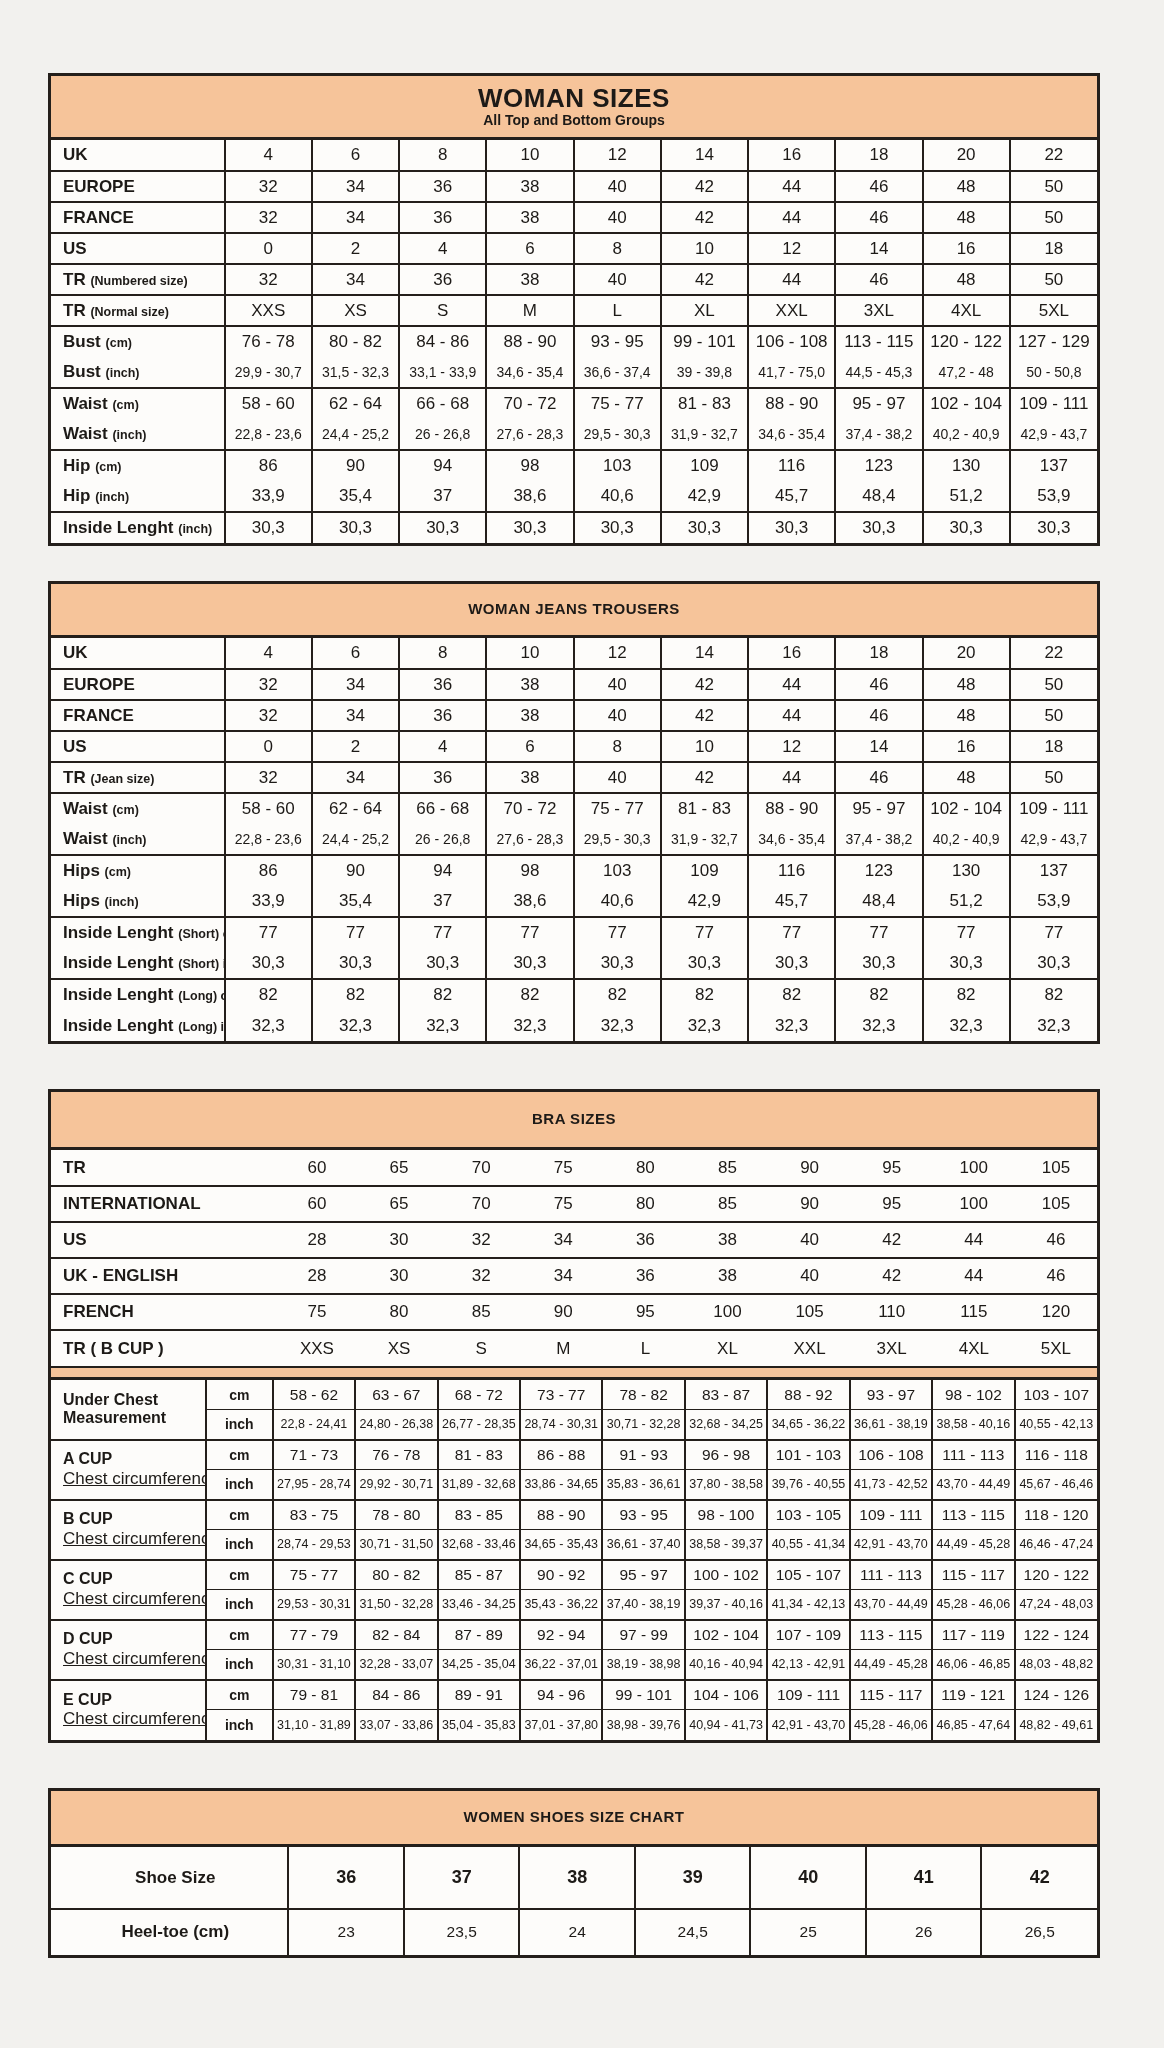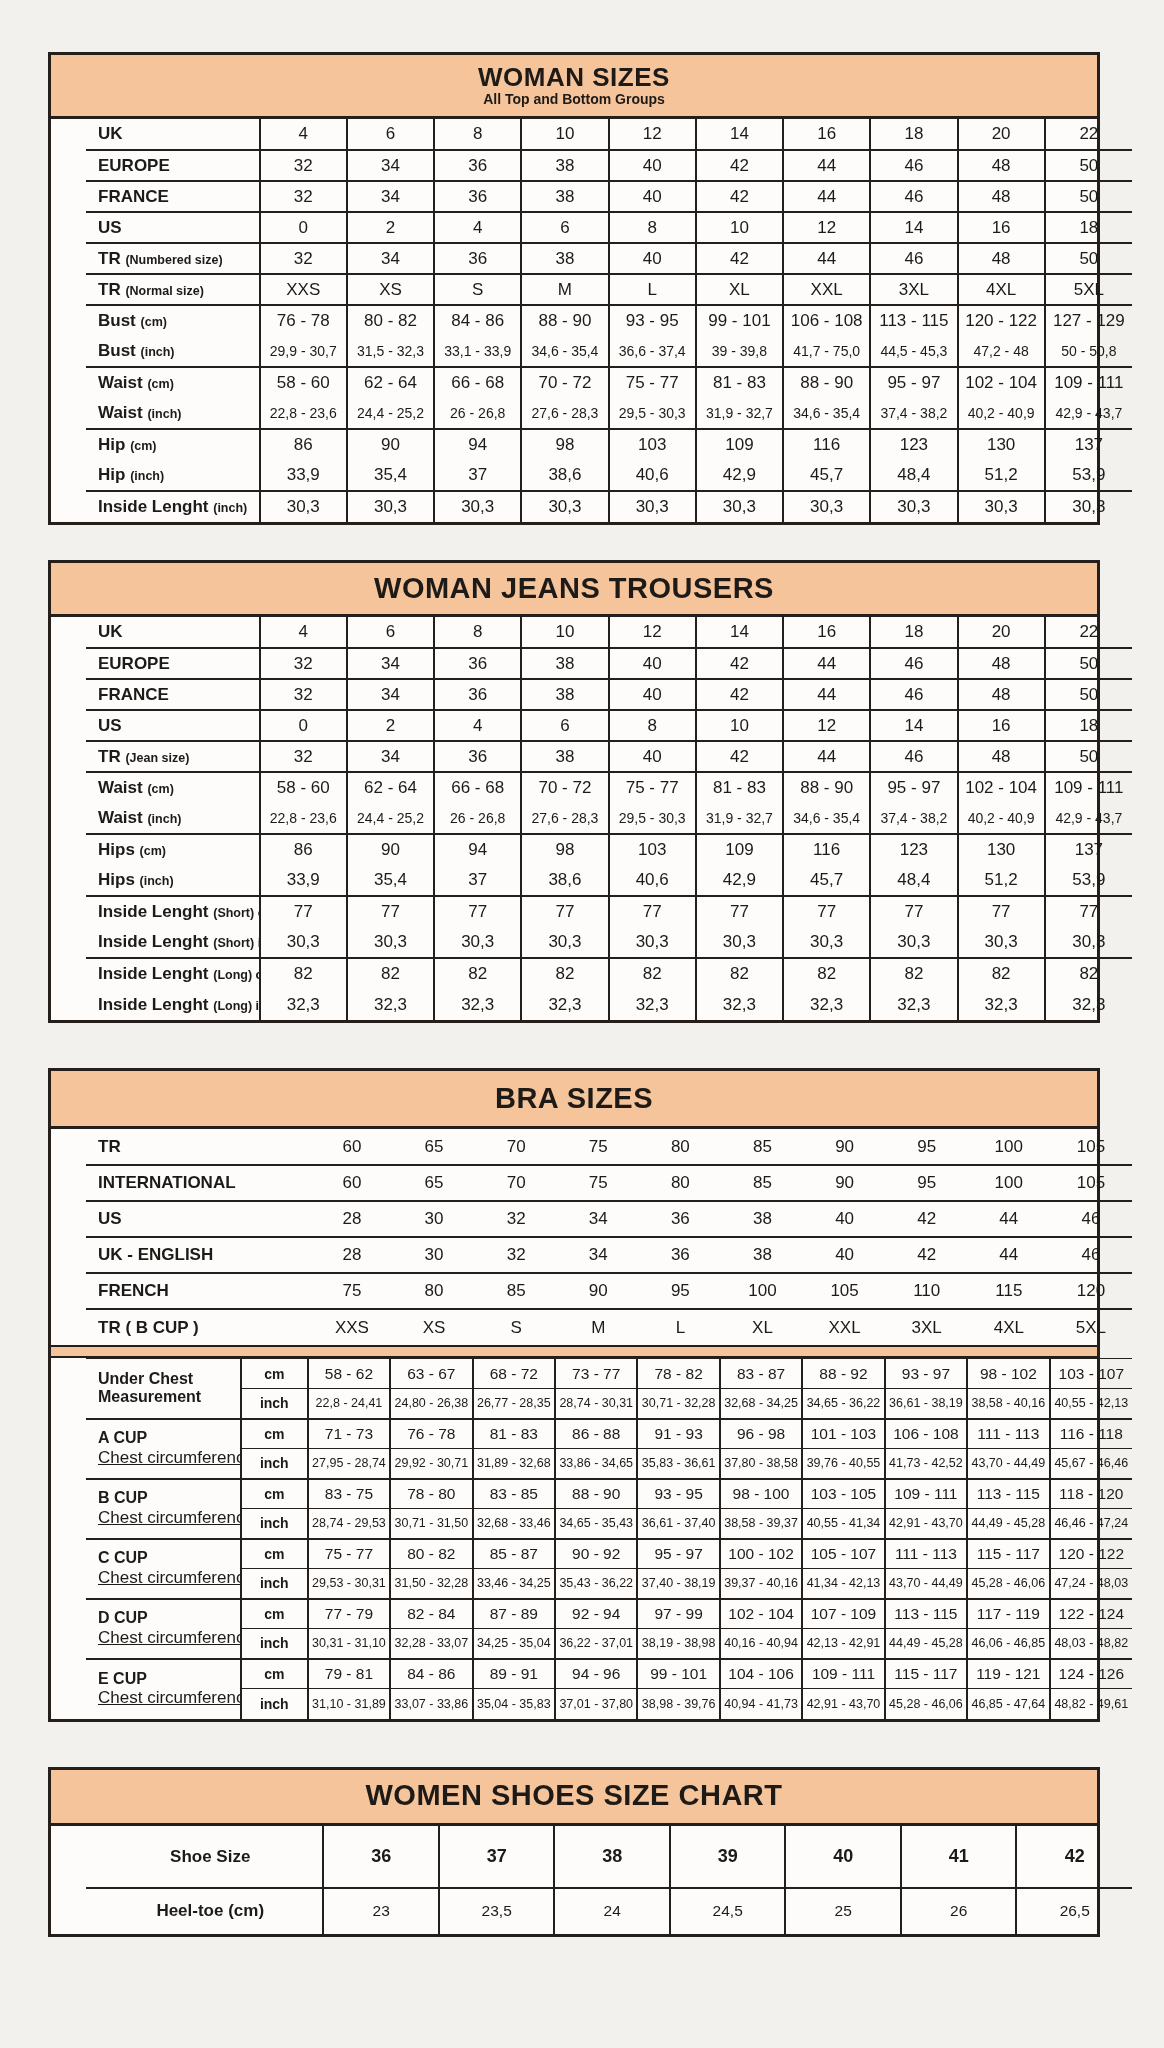--- a/index.html
+++ b/index.html
@@ -5,31 +5,31 @@
   :root{
     --bd:#241f1b;
     --peach:#f6c49a;
     --pagebg:#f2f1ee;
     --tblbg:#fdfcfa;
     --ink:#1d1a17;
   }
   *{box-sizing:border-box;margin:0;padding:0;}
   html,body{width:1164px;height:2048px;background:var(--pagebg);overflow:hidden;
     font-family:"Liberation Sans","DejaVu Sans",sans-serif;color:var(--ink);}
-  .page{width:1164px;height:1494px;padding:52px 48px 0 48px;}
+  .page{width:1164px;height:1494px;padding:73px 48px 0 48px;}
   .tbl{width:1052px;border:3px solid var(--bd);background:var(--tblbg);}
   .gap1{height:35px}.gap2{height:45px}.gap3{height:45px}
   .bar{background:var(--peach);border-bottom:3px solid var(--bd);
     display:flex;flex-direction:column;align-items:center;justify-content:center;}
   .bar .t1{font-weight:bold;font-size:26px;letter-spacing:.5px;line-height:1.1;}
   .bar .t2{font-weight:bold;font-size:14px;line-height:1.2;}
   .bar-1{height:64px}.bar-2{height:54px}.bar-3{height:58px}.bar-4{height:56px}
-  .bar-2 .t1,.bar-3 .t1,.bar-4 .t1{font-size:29px;}
-
-  table{width:100%;border-collapse:collapse;table-layout:fixed;margin-left:35px;}
+  .bar-2 .t1,.bar-3 .t1,.bar-4 .t1{font-size:15px;}
+
+  table{width:100%;border-collapse:collapse;table-layout:fixed;}
   td{vertical-align:middle;text-align:center;white-space:nowrap;overflow:hidden;}
   tbody{border-top:2.5px solid var(--bd);}
   tbody:first-child{border-top:none;}
   .lbl{text-align:left;padding-left:12px;}
   .l1{font-weight:bold;font-size:17px;}
   .l2{font-weight:bold;font-size:12.5px;}
 
   
   .sz td{height:31px;border-left:2px solid var(--bd);font-size:17px;}
   .sz td.lbl{border-left:none;width:16.6%;}

